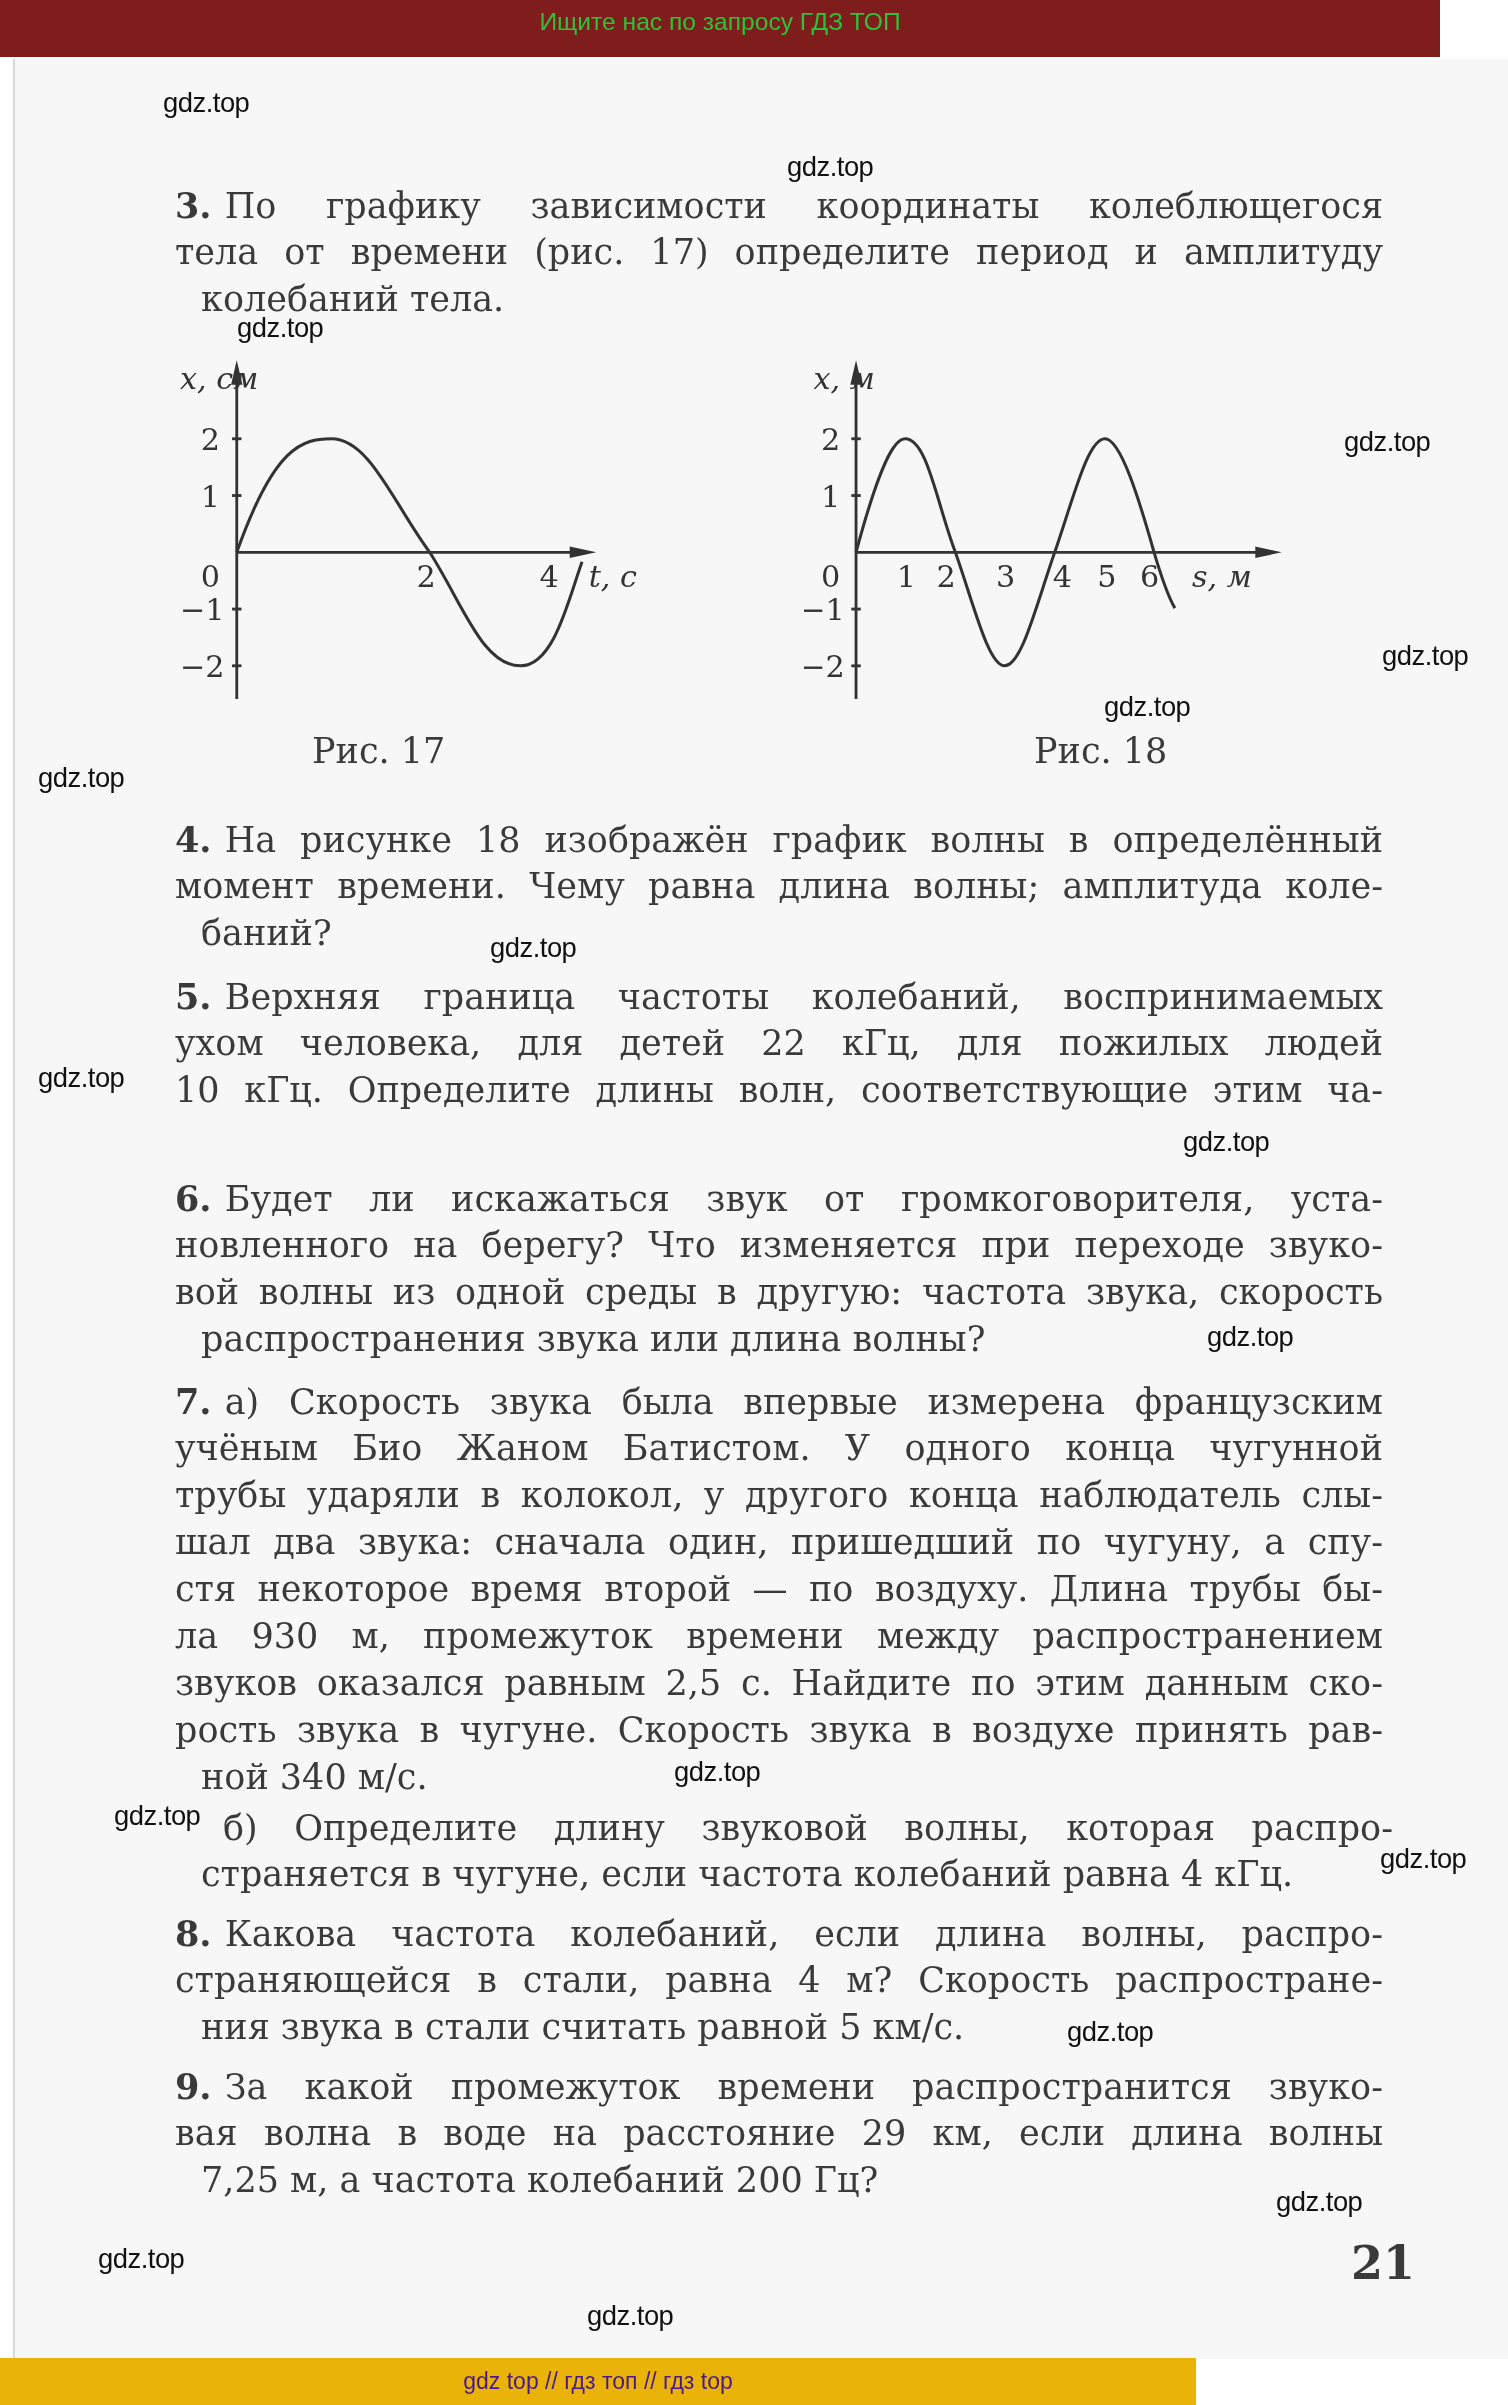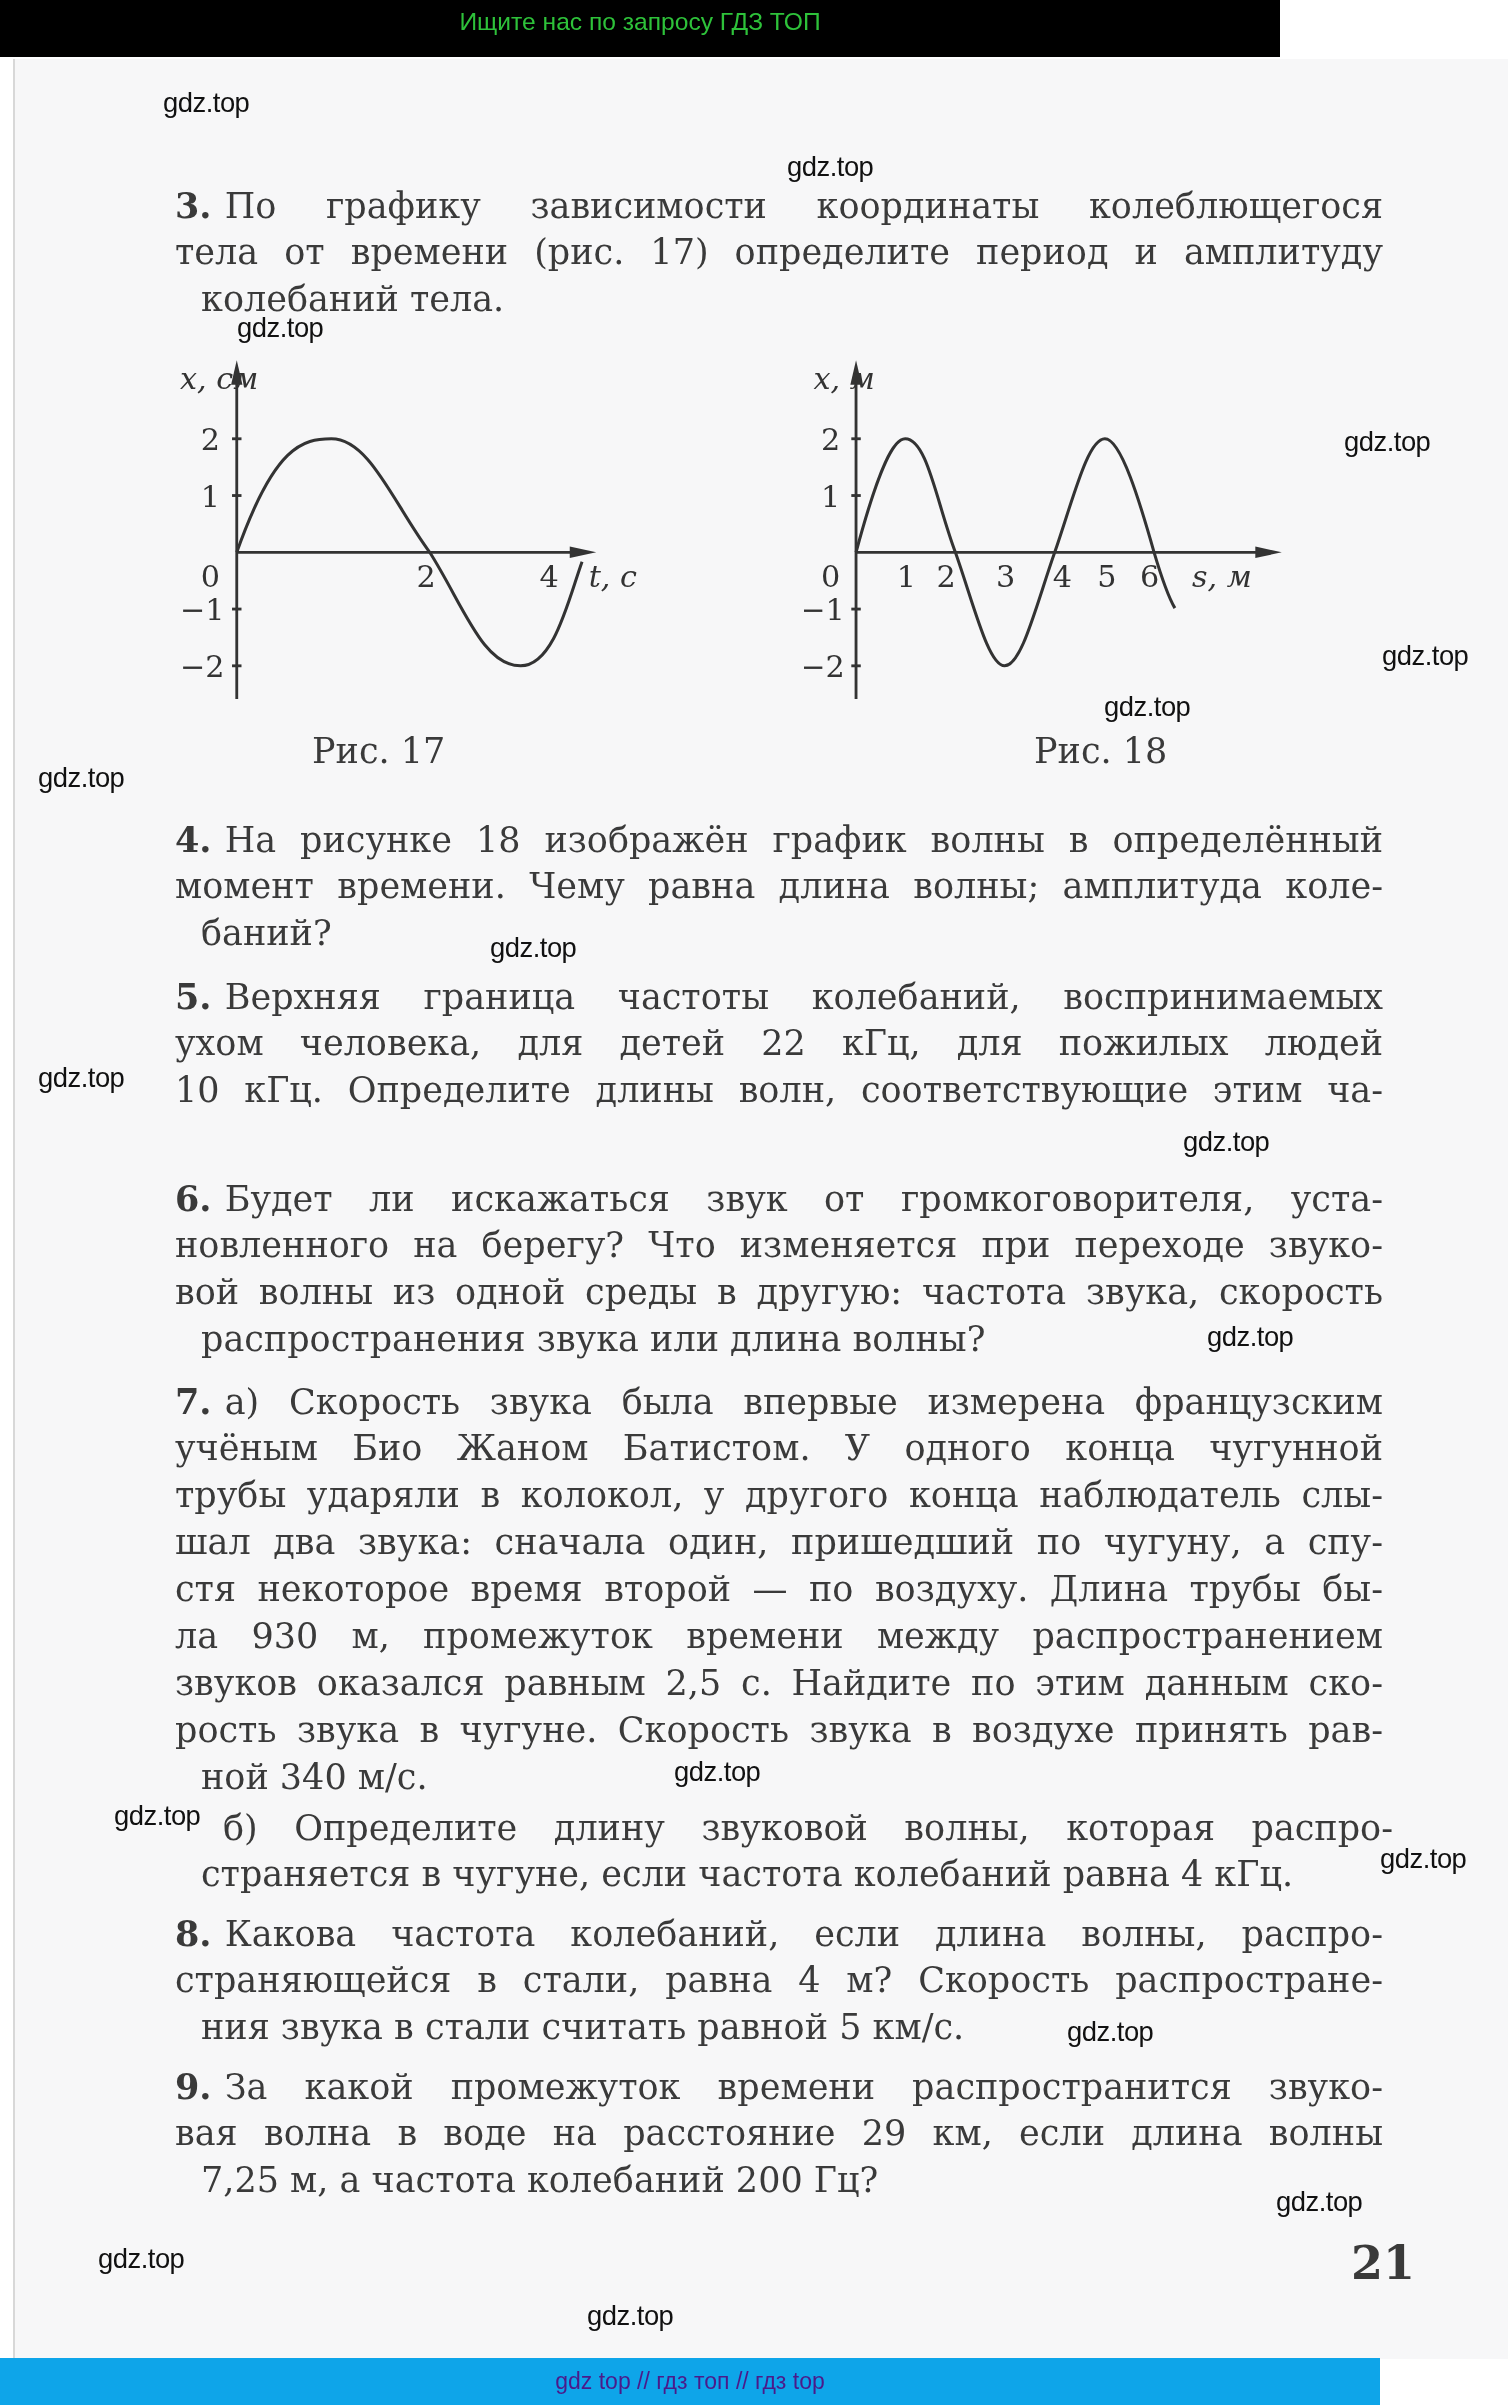--- a/index.html
+++ b/index.html
@@ -1,20 +1,20 @@
 <!DOCTYPE html>
 <html style="font-size:15px"><head>
 <meta charset="utf-8">
 <style>
   html, body { margin:0; padding:0; }
   body { width:1508px; height:2406px; position:relative; background:#ffffff; overflow:hidden; font-family:"DejaVu Serif", serif; }
-  .banner { position:absolute; left:0; top:0; width:1280px; height:57px; background:#000000; text-align:center; }
+  .banner { position:absolute; left:0; top:0; width:1440px; height:57px; background:#7f1d1d; text-align:center; }
   .banner span { display:inline-block; margin-top:7.6px; font-family:"Liberation Sans", sans-serif; font-size:24.6px; color:#2ec23a; }
   .page { position:absolute; left:13.2px; top:59px; width:1495px; height:2300px; background:#f7f7f8; border-left:2.8px solid #d8d8d8; }
-  .footer { position:absolute; left:0; top:2358px; width:1380px; height:47px; background:#0ea5e9; text-align:center; }
+  .footer { position:absolute; left:0; top:2358px; width:1196px; height:47px; background:#eab308; text-align:center; }
   .footer span { display:inline-block; margin-top:9.5px; font-family:"Liberation Sans", sans-serif; font-size:23px; color:#4b1a8a; }
   .task { position:absolute; left:175px; width:1208px; font-size:35px; line-height:47px; color:#3a3a3a; text-align:justify; }
   .task .num { font-weight:bold; margin-right:13.2px; }
   .line { display:block; text-align:justify; text-align-last:justify; white-space:nowrap; height:47px; }
   .line.last { text-align-last:left;margin-left:26px; }
   .wm { position:absolute; font-family:"Liberation Sans", sans-serif; font-size:27.4px; color:#111; letter-spacing:-0.5px; }
   .caption { position:absolute; font-size:35px; color:#3a3a3a; }
   .pagenum { position:absolute; font-size:46px; font-weight:bold; color:#3a3a3a; }
   svg text { font-family:"DejaVu Serif", serif; fill:#333; }
 </style>

